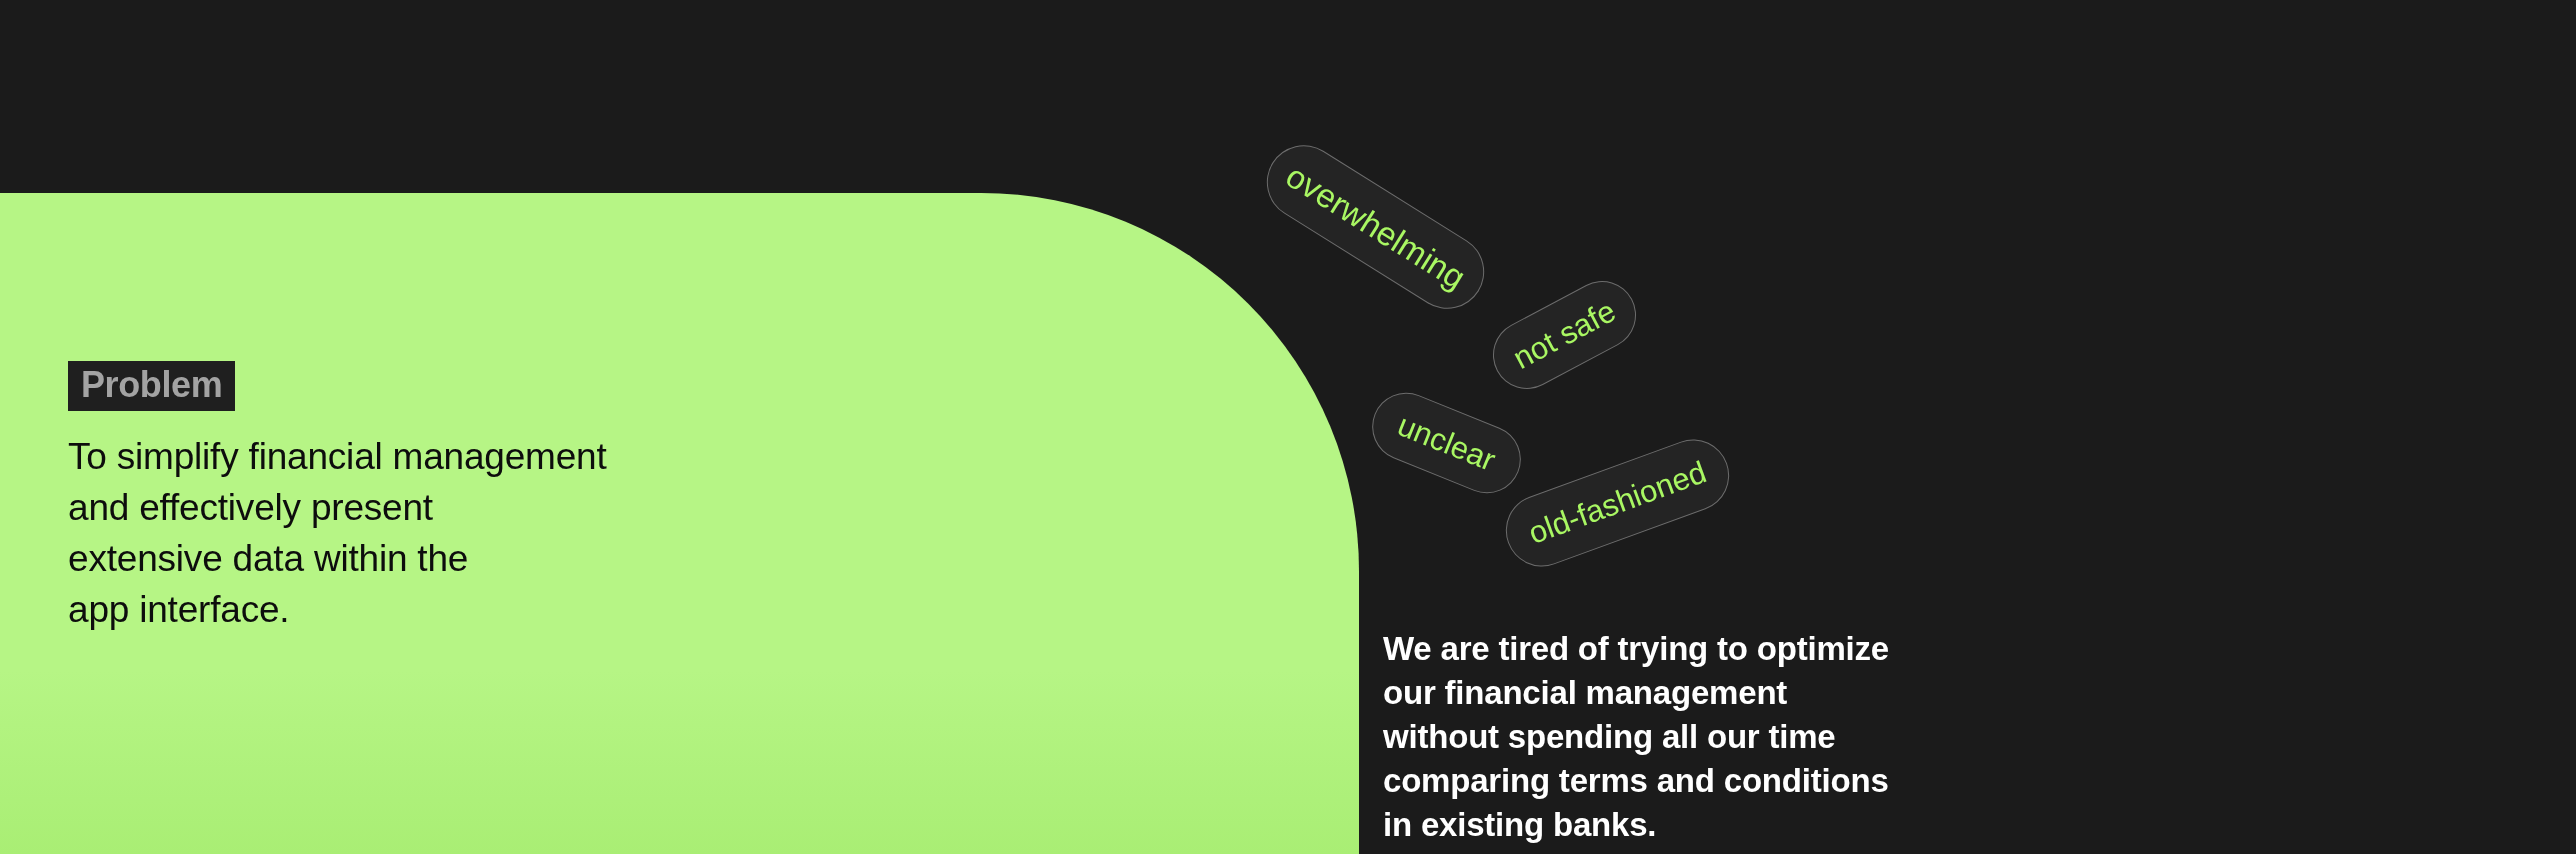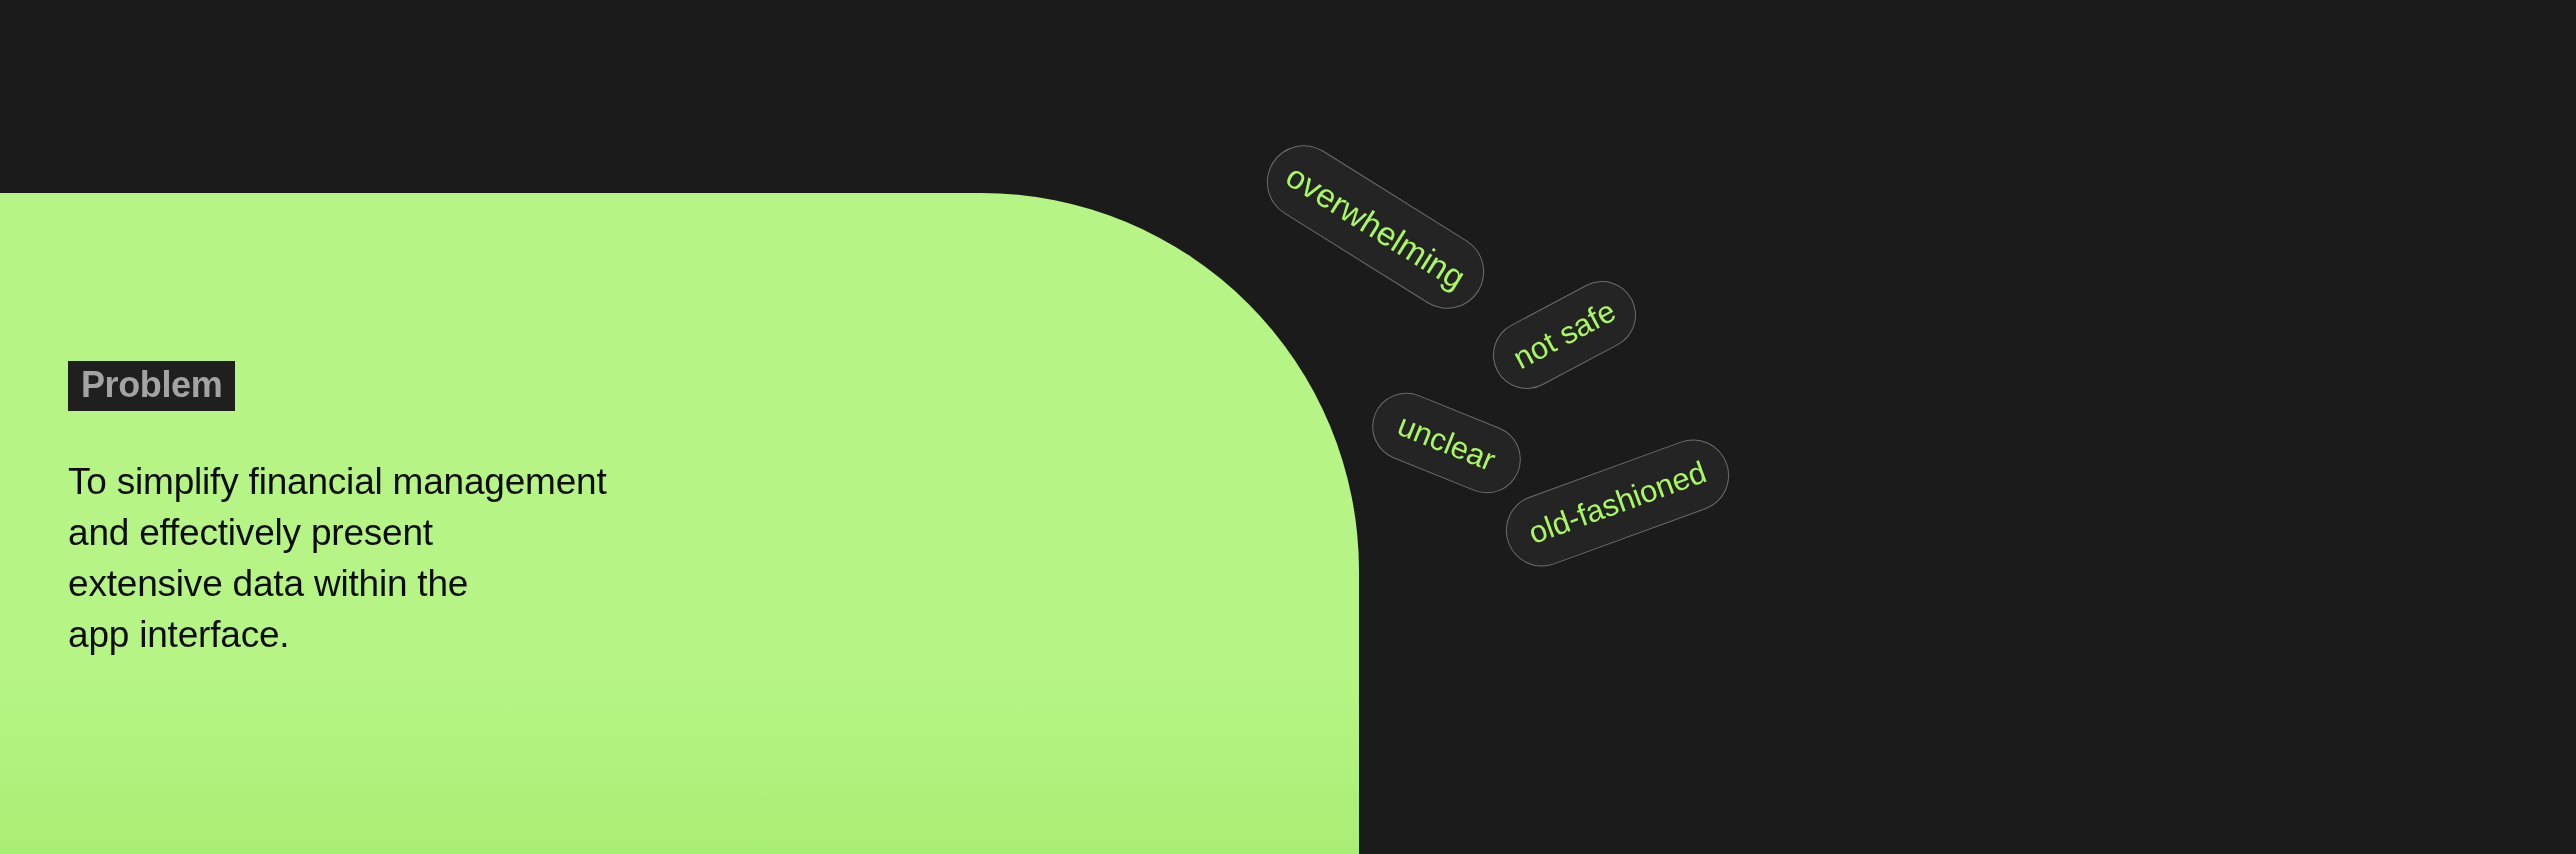--- a/index.html
+++ b/index.html
@@ -50,21 +50,20 @@
     position: absolute;
     left: 68px;
     top: 431px;
     width: 612px;
     color: #0d0d0d;
     font-size: 37px;
     font-weight: 400;
     line-height: 51px;
     letter-spacing: -0.2px;
     white-space: pre-line;
-    margin-top: 25px;
   }
 
   
   .right-copy {
     position: absolute;
     left: 1383px;
     top: 627px;
     width: 660px;
     color: #ffffff;
     font-size: 33px;
@@ -136,20 +135,25 @@
 
   <div class="green-panel"></div>
 
   <div class="problem-badge">Problem</div>
 
   <div class="left-copy">To simplify financial management
 and effectively present
 extensive data within the
 app interface.</div>
 
+  <div class="right-copy">We are tired of trying to optimize
+our financial management
+without spending all our time
+comparing terms and conditions
+in existing banks.</div>
 
   <div class="pill pill-overwhelming">
     <span>overwhelming</span>
   </div>
 
   <div class="pill pill-not-safe">
     <span>not safe</span>
   </div>
 
   <div class="pill pill-unclear">

